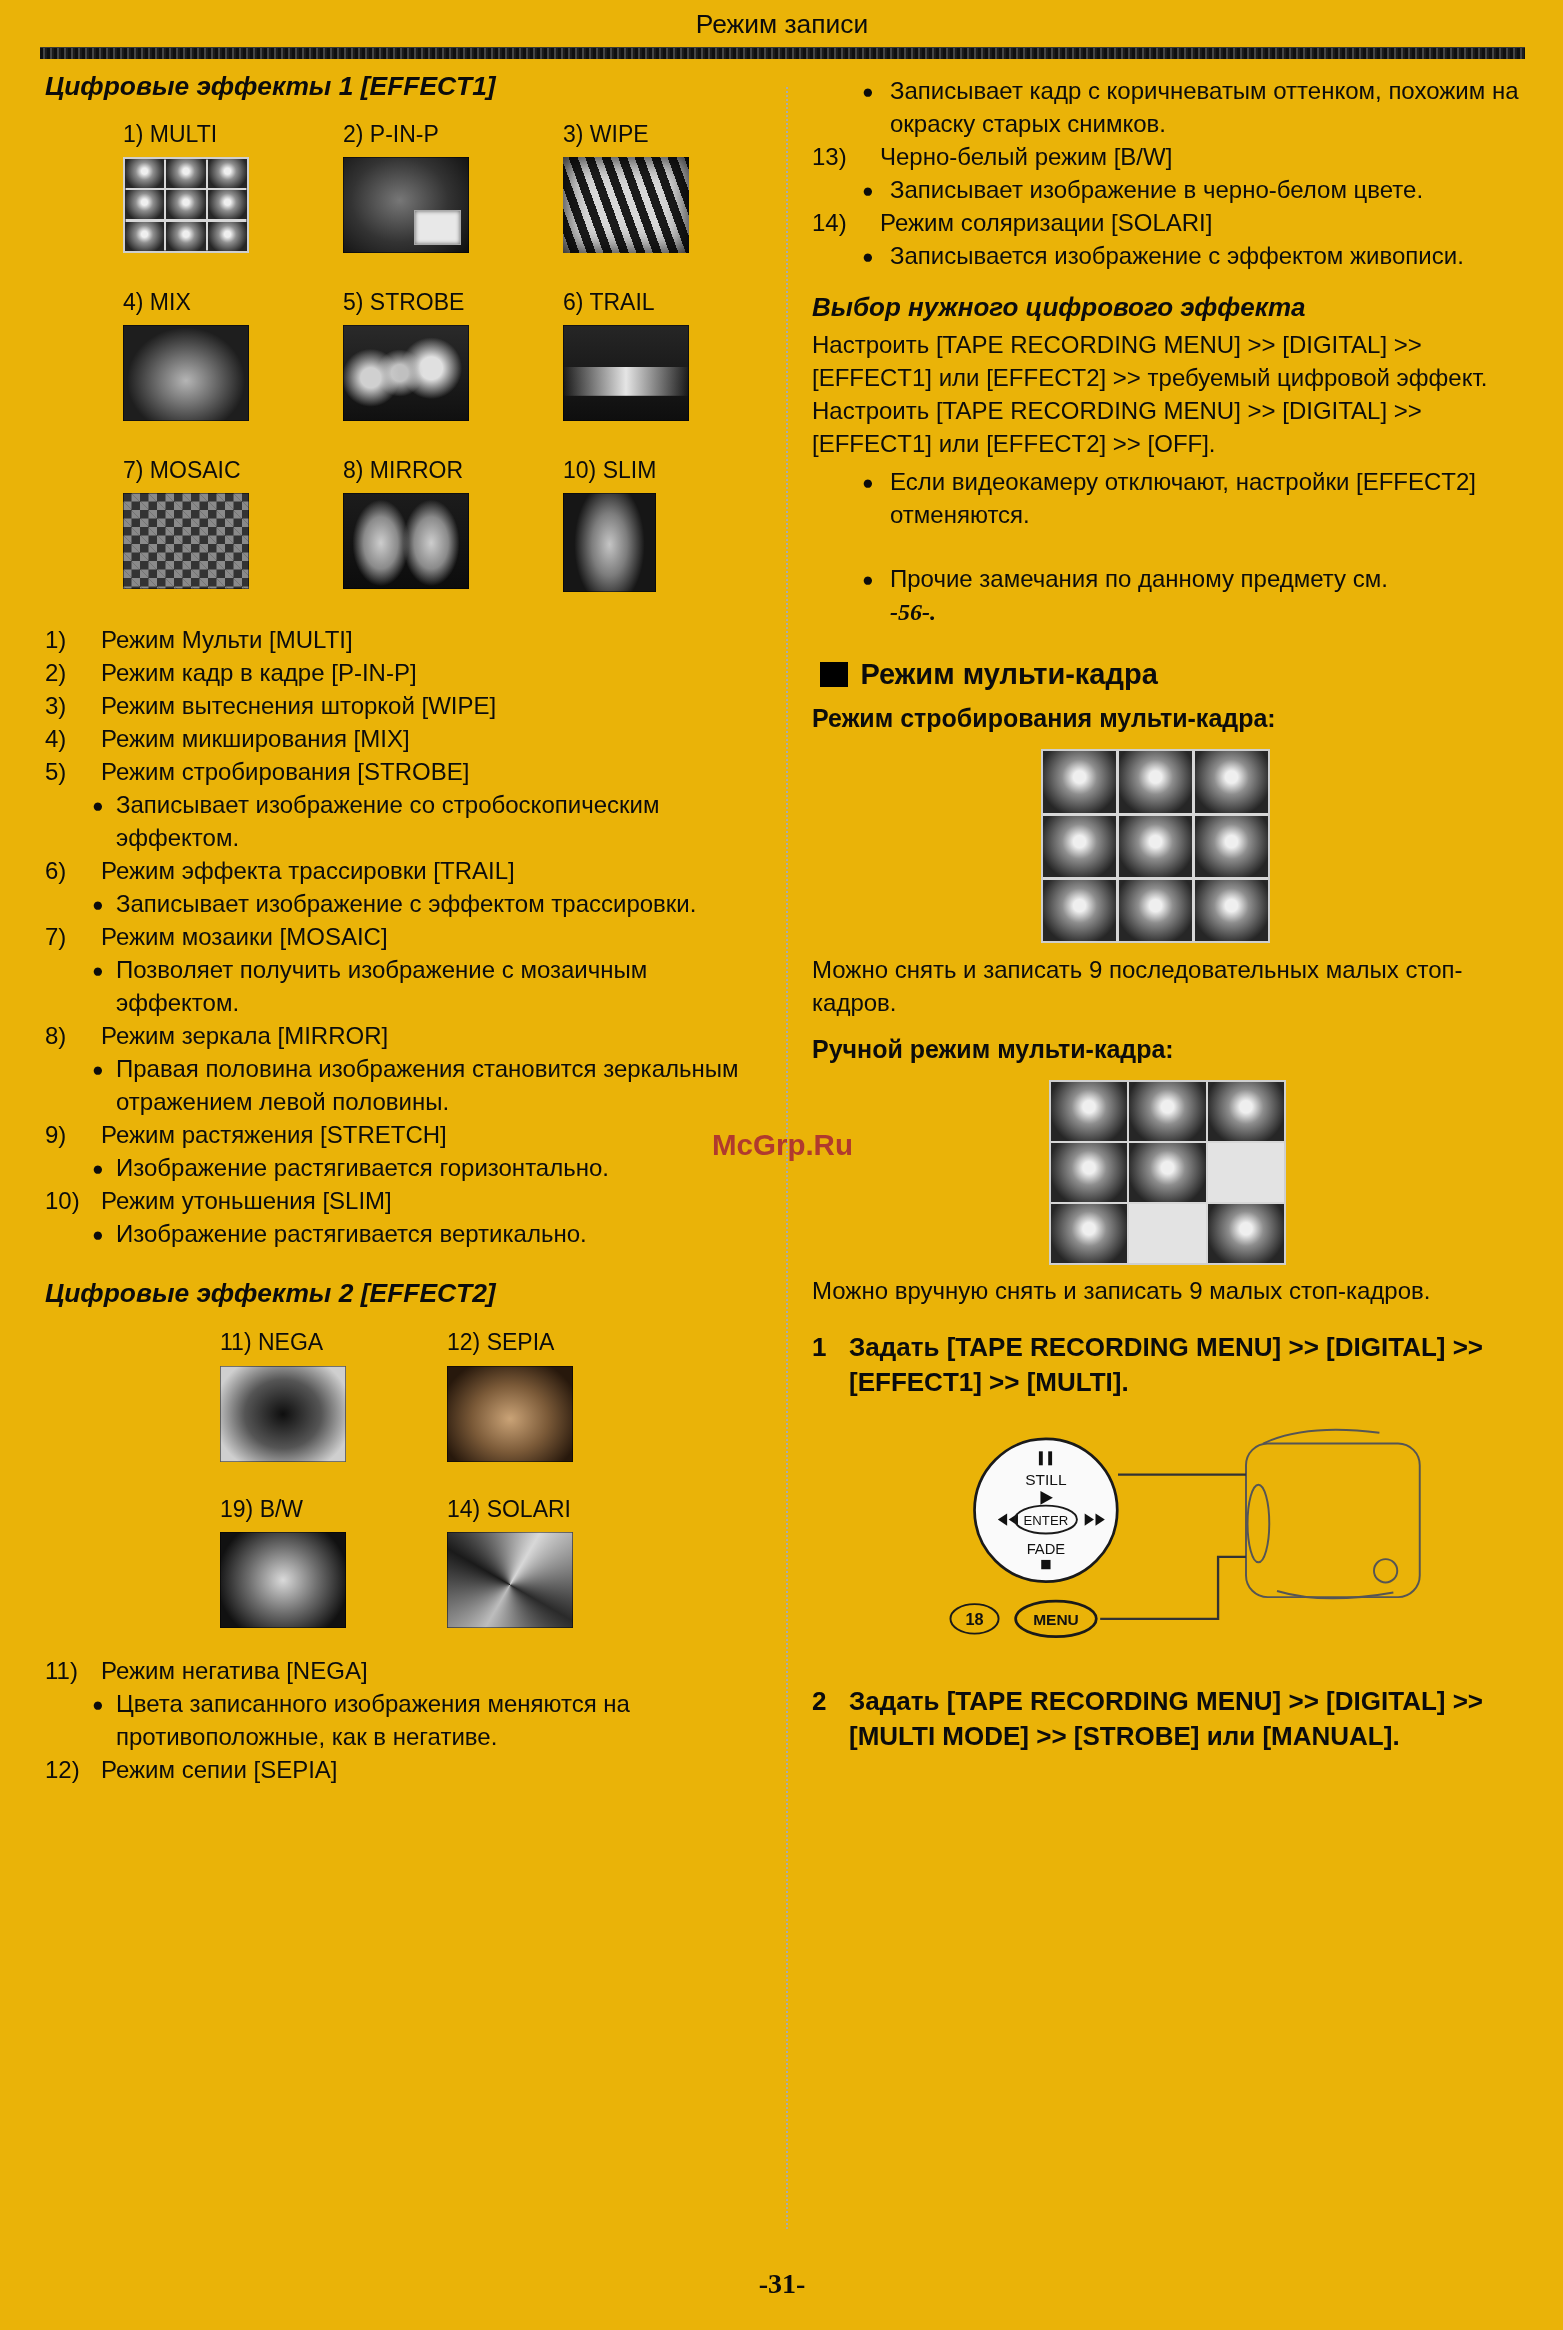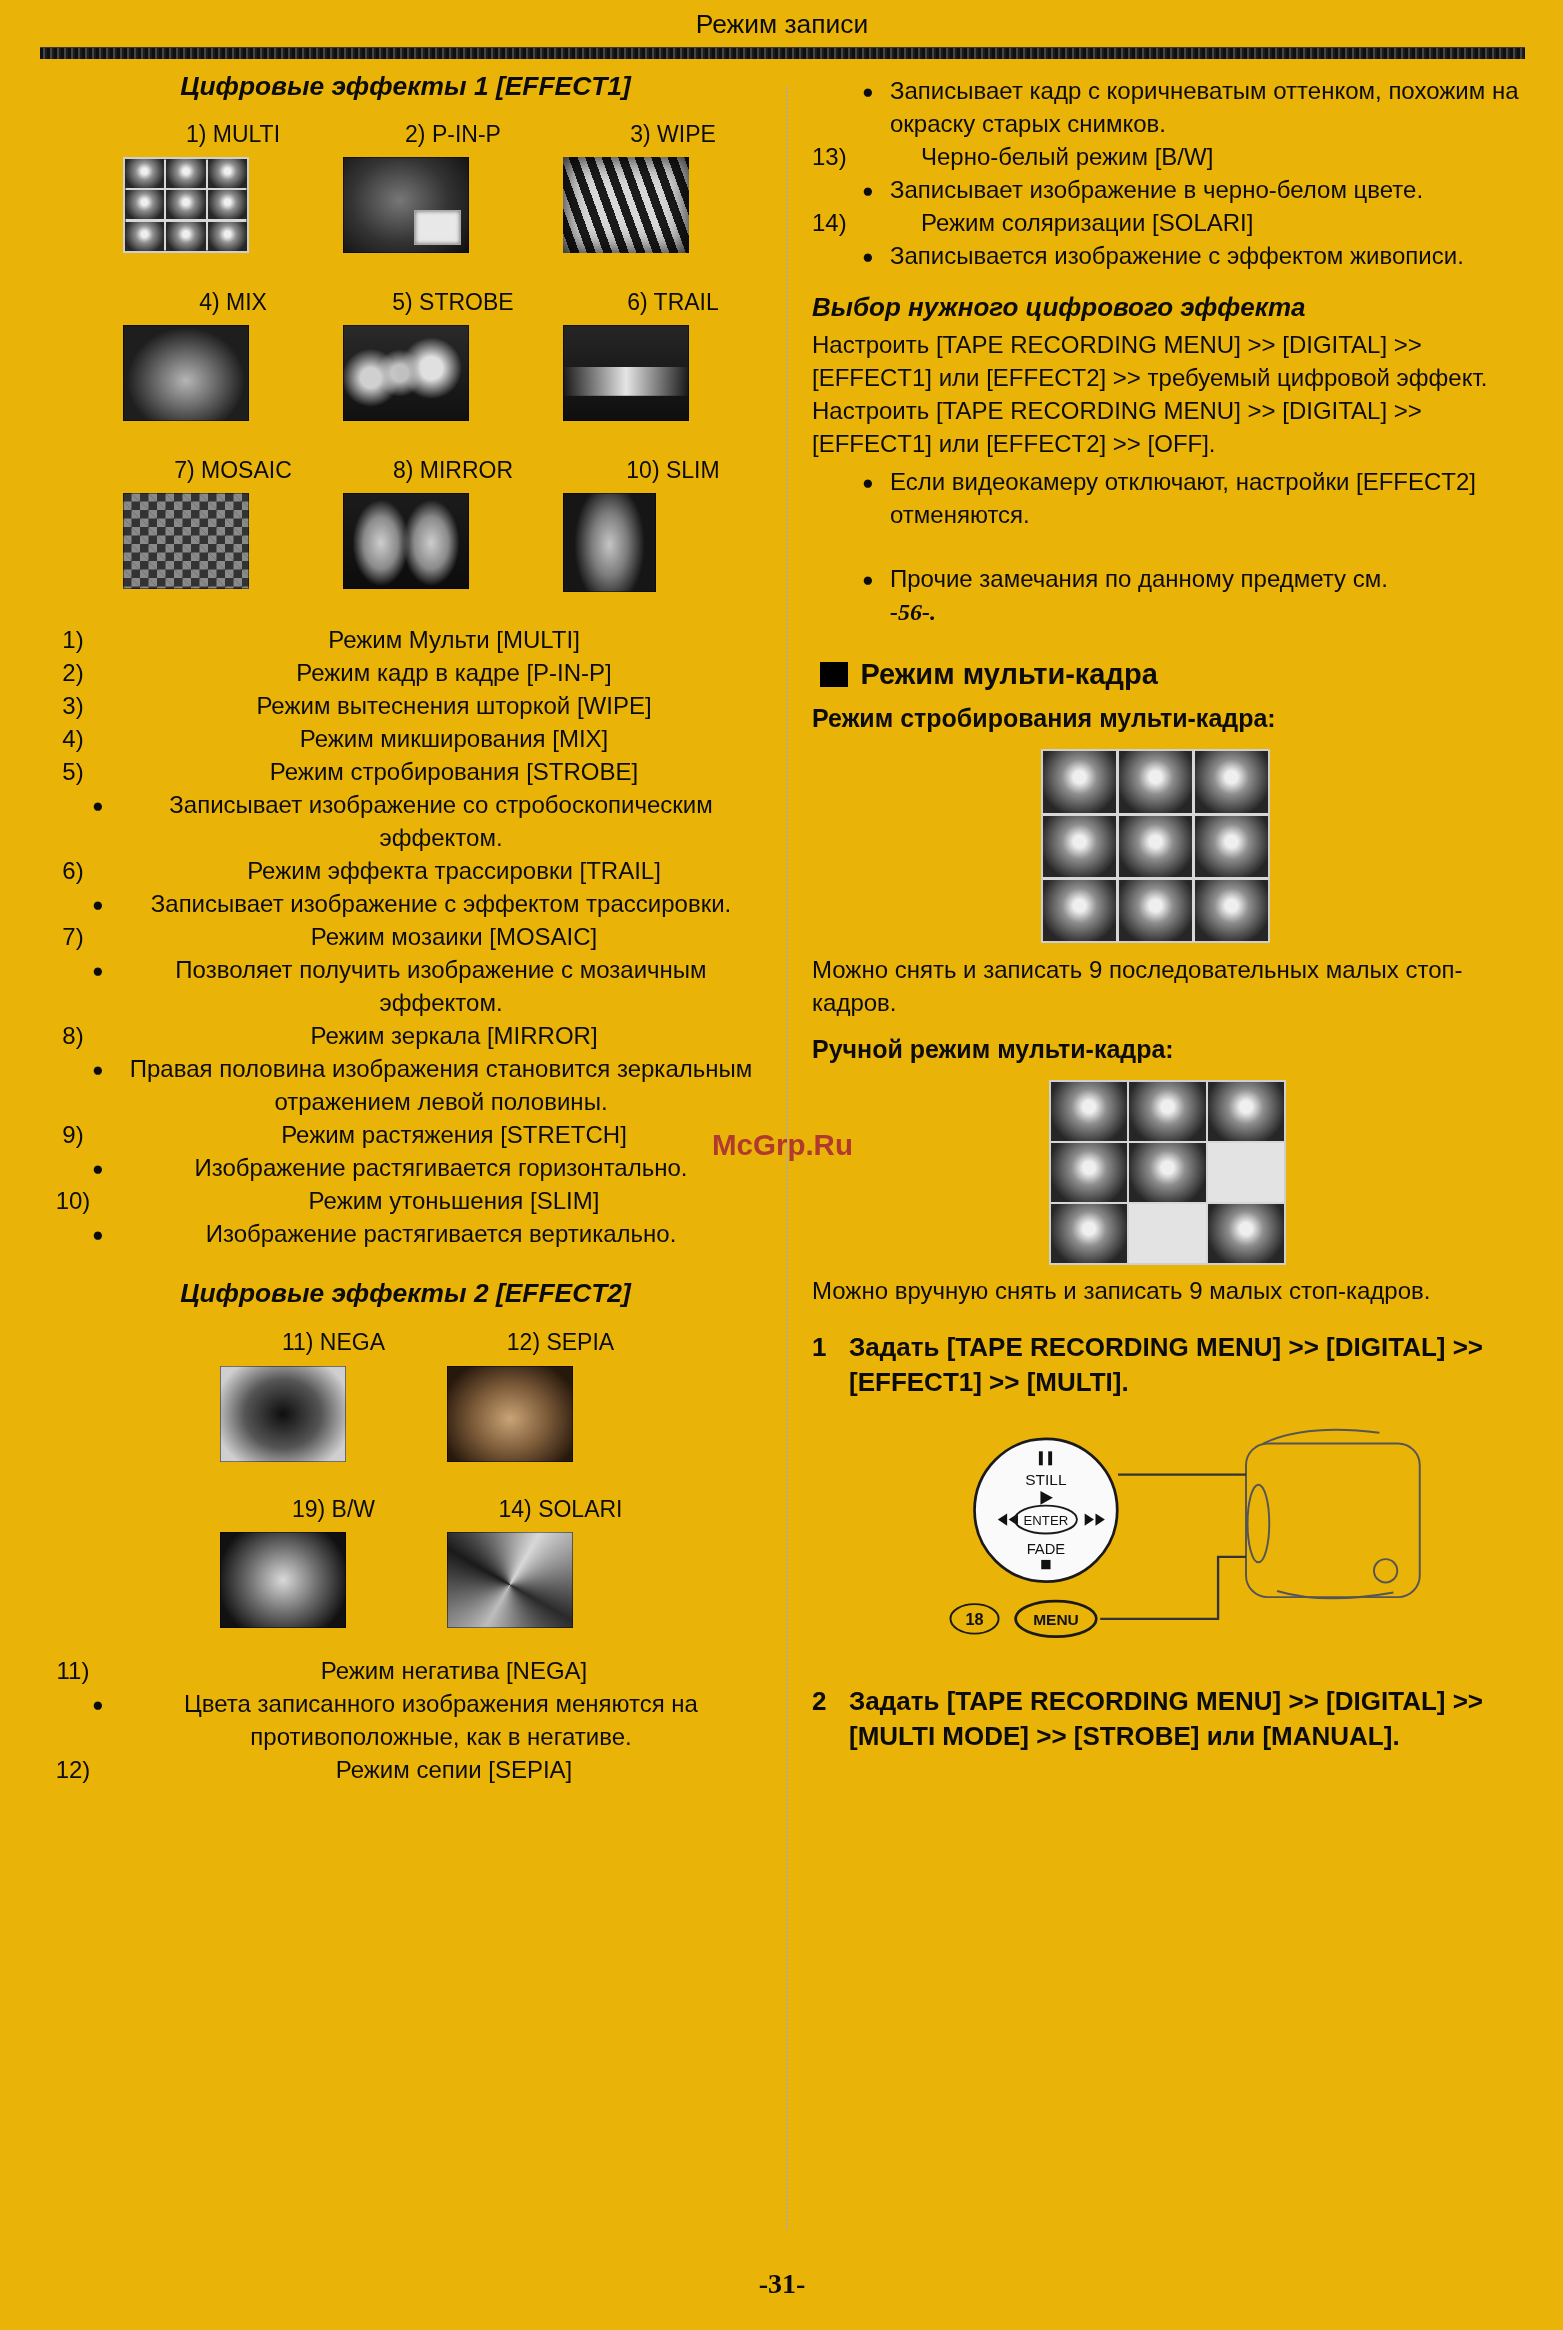--- a/index.html
+++ b/index.html
@@ -13,21 +13,21 @@
     color: #0c0c0c;
     overflow: hidden;
   }
   .header-title { position:absolute; top:9.3px; left:0; width:100%; text-align:center; font-size:26.4px; }
   .topbar {
     position:absolute; top:47px; left:40px; width:1485px; height:11.7px;
     background: repeating-linear-gradient(90deg,#101010 0 3.1px,#454545 3.1px 4.7px,#1d1d1d 4.7px 7px);
     border-top:1.6px solid #3a3a3a;
   }
   .divider { position:absolute; left:786px; top:87px; height:2142px; border-left:2.3px dotted #ababab; }
-  .col-left  { position:absolute; left:45px;  top:71px; width:721px;text-align:center; }
+  .col-left  { position:absolute; left:45px;  top:71px; width:721px; }
   .col-right { position:absolute; left:812px; top:74px; width:715px; }
 
   .h-it  { font-size:26.4px; font-weight:bold; font-style:italic; }
   .h-iti { font-size:26px; font-weight:bold; font-style:italic; margin-top:18.6px; margin-bottom:4.7px; }
   .h-bold { font-size:25px; font-weight:bold; margin-top:11px; }
   .sec-head { display:flex; align-items:center; gap:12.4px; font-size:29px; font-weight:bold; margin-top:29.5px;padding-left:8px; }
   .sq { width:28px; height:25px; background:#000; flex:0 0 auto; }
 
   .tgrid1 { display:grid; grid-template-columns:repeat(3,220px); row-gap:36px; margin:18.6px 0 0 78px; }
   .tgrid2 { display:grid; grid-template-columns:repeat(2,227px); row-gap:34px; margin:20px 0 0 175px; }
@@ -60,21 +60,21 @@
       radial-gradient(ellipse 30% 60% at 70% 52%, #cdcdcd 0%, #8a8a8a 45%, rgba(0,0,0,0) 75%),
       linear-gradient(#1c1c1c,#0c0c0c); }
   .ph-stretch { background: radial-gradient(ellipse 75% 50% at 50% 55%, #c2c2c2 0%, #787878 45%, #151515 90%); }
   .ph-slim { width:93px; height:99px; background: radial-gradient(ellipse 42% 70% at 50% 52%, #c5c5c5 0%, #7d7d7d 45%, #161616 90%); }
   .ph-nega { background: radial-gradient(ellipse 55% 65% at 50% 50%, #0e0e0e 0%, #555 55%, #cfcfcf 100%); }
   .ph-sepia { background: radial-gradient(ellipse 60% 70% at 50% 55%, #caa377 0%, #7b5a38 50%, #27180c 95%); }
   .ph-bw { background: radial-gradient(ellipse 55% 70% at 50% 50%, #dadada 0%, #6d6d6d 50%, #111 95%); }
   .ph-solari { background: conic-gradient(from 30deg at 50% 55%, #d8d8d8, #2a2a2a, #bdbdbd, #1a1a1a, #d8d8d8); }
 
   .nlist { margin-top:31px; font-size:24px; line-height:33px; }
-  .li { display:flex;gap:41px; }
+  .li { display:flex; }
   .li .num { flex:0 0 56px; }
   .li .txt { flex:1; }
   .bul { position:relative; }
   .bul-l { padding-left:71px; }
   .bul-l::before { content:"●"; position:absolute; left:47px; top:0.8px; font-size:19.4px; }
   .bul-r { padding-left:78px; }
   .bul-r::before { content:"●"; position:absolute; left:50px; top:0.8px; font-size:19.4px; }
 
   .rtext { font-size:24px; line-height:33px; }
   .rli .num { flex:0 0 68px; }

